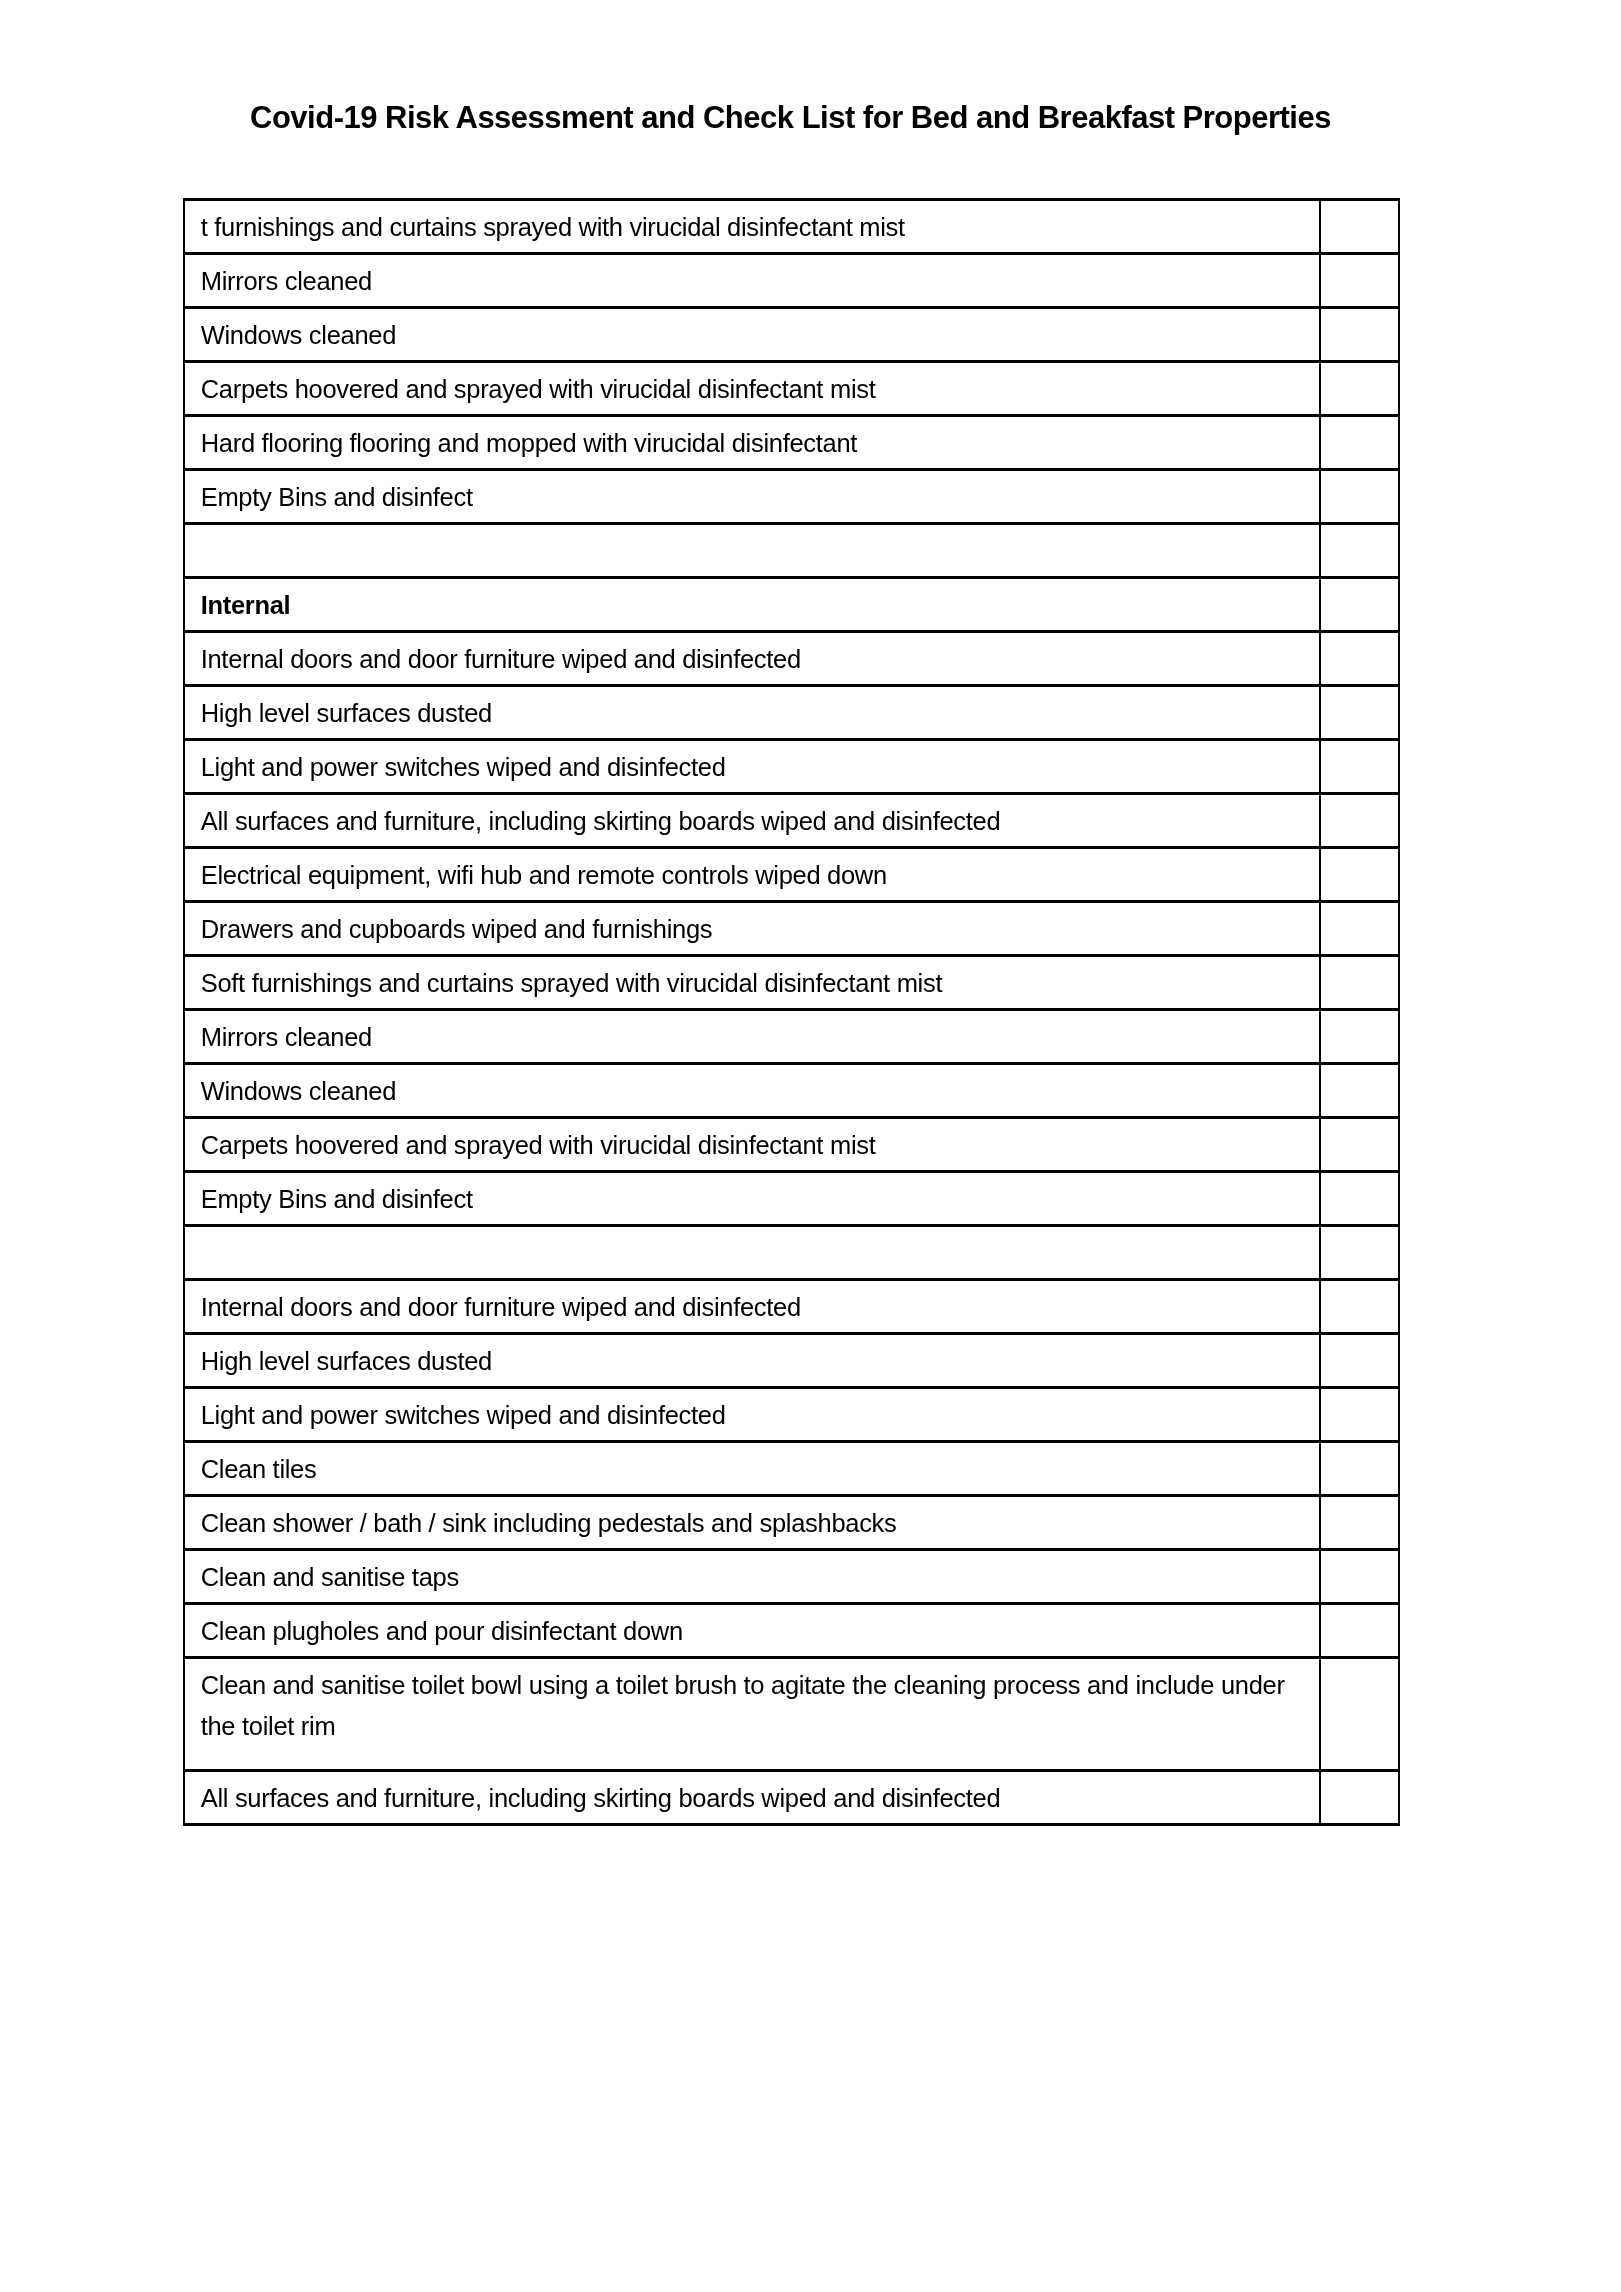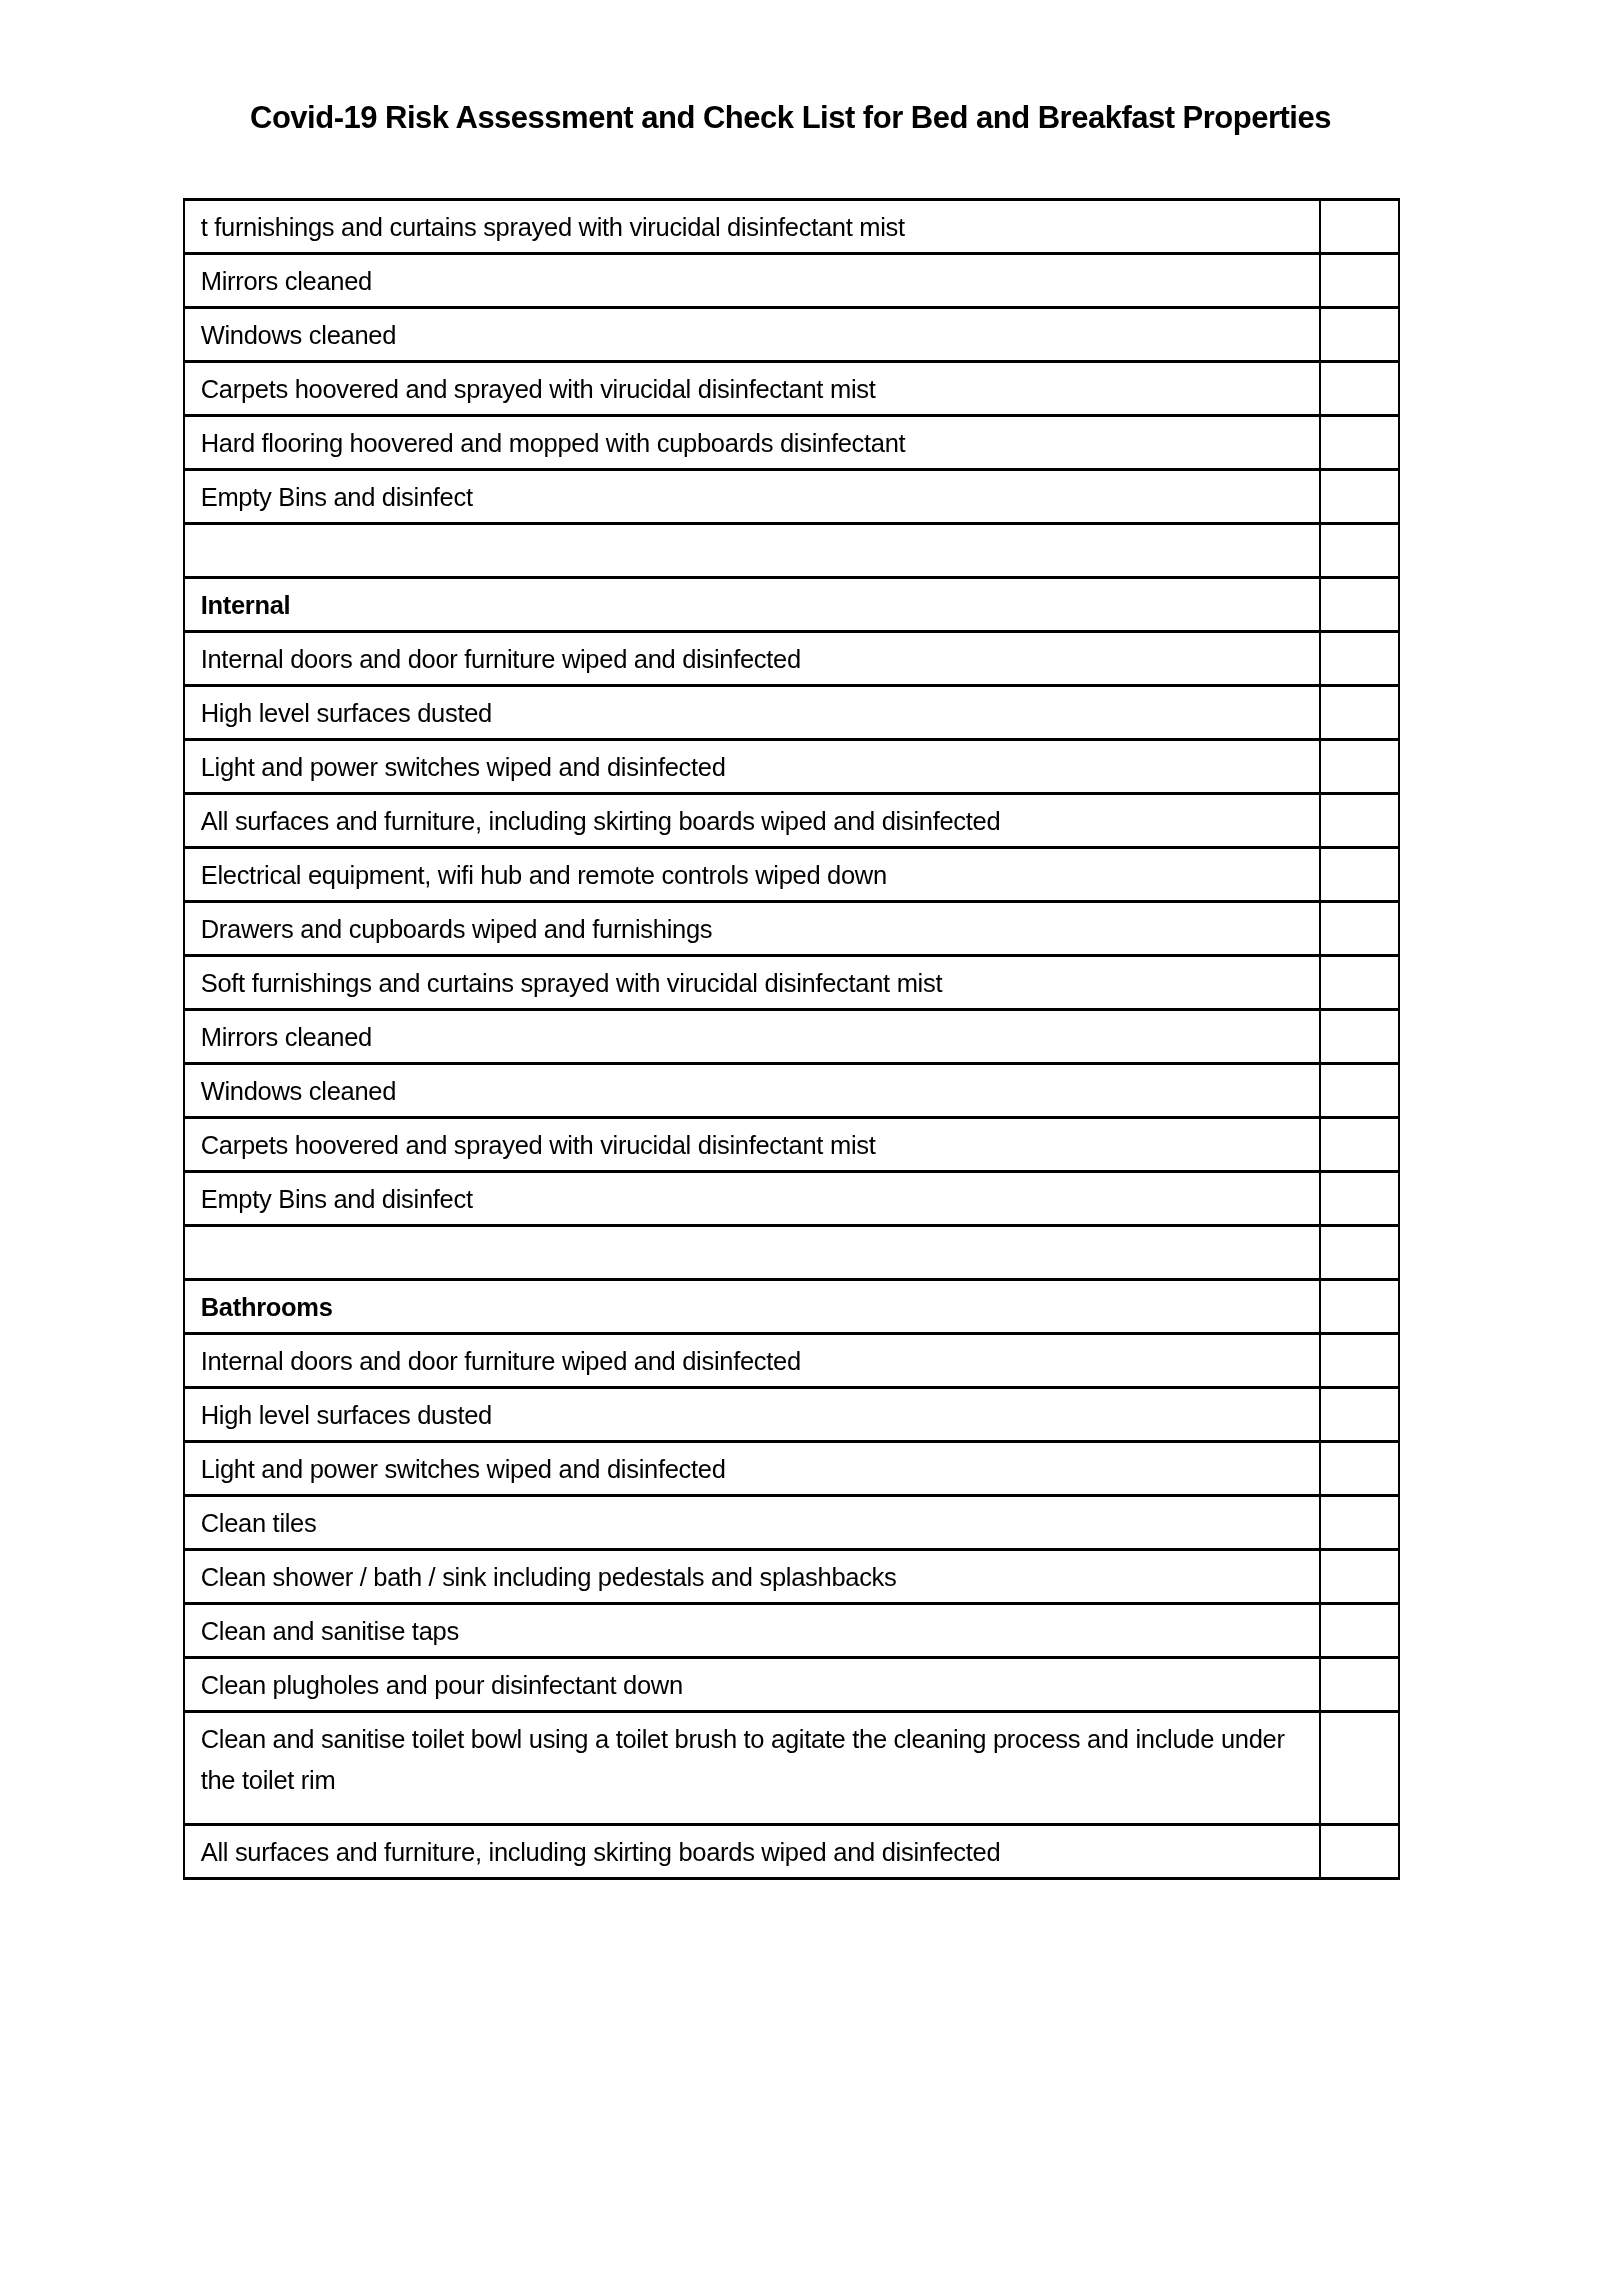--- a/index.html
+++ b/index.html
@@ -78,21 +78,21 @@
   </tr>
         <tr>
     <td class="task-cell">Windows cleaned</td>
     <td class="check-cell"></td>
   </tr>
         <tr>
     <td class="task-cell">Carpets hoovered and sprayed with virucidal disinfectant mist</td>
     <td class="check-cell"></td>
   </tr>
         <tr>
-    <td class="task-cell">Hard flooring hoovered and mopped with cupboards disinfectant</td>
+    <td class="task-cell">Hard flooring flooring and mopped with virucidal disinfectant</td>
     <td class="check-cell"></td>
   </tr>
         <tr>
     <td class="task-cell">Empty Bins and disinfect</td>
     <td class="check-cell"></td>
   </tr>
         <tr class="empty-row">
     <td class="task-cell"></td>
     <td class="check-cell"></td>
   </tr>
@@ -141,24 +141,20 @@
     <td class="check-cell"></td>
   </tr>
         <tr>
     <td class="task-cell">Empty Bins and disinfect</td>
     <td class="check-cell"></td>
   </tr>
         <tr class="empty-row">
     <td class="task-cell"></td>
     <td class="check-cell"></td>
   </tr>
-        <tr class="header-row">
-    <td class="task-cell">Bathrooms</td>
-    <td class="check-cell"></td>
-  </tr>
         <tr>
     <td class="task-cell">Internal doors and door furniture wiped and disinfected</td>
     <td class="check-cell"></td>
   </tr>
         <tr>
     <td class="task-cell">High level surfaces dusted</td>
     <td class="check-cell"></td>
   </tr>
         <tr>
     <td class="task-cell">Light and power switches wiped and disinfected</td>

